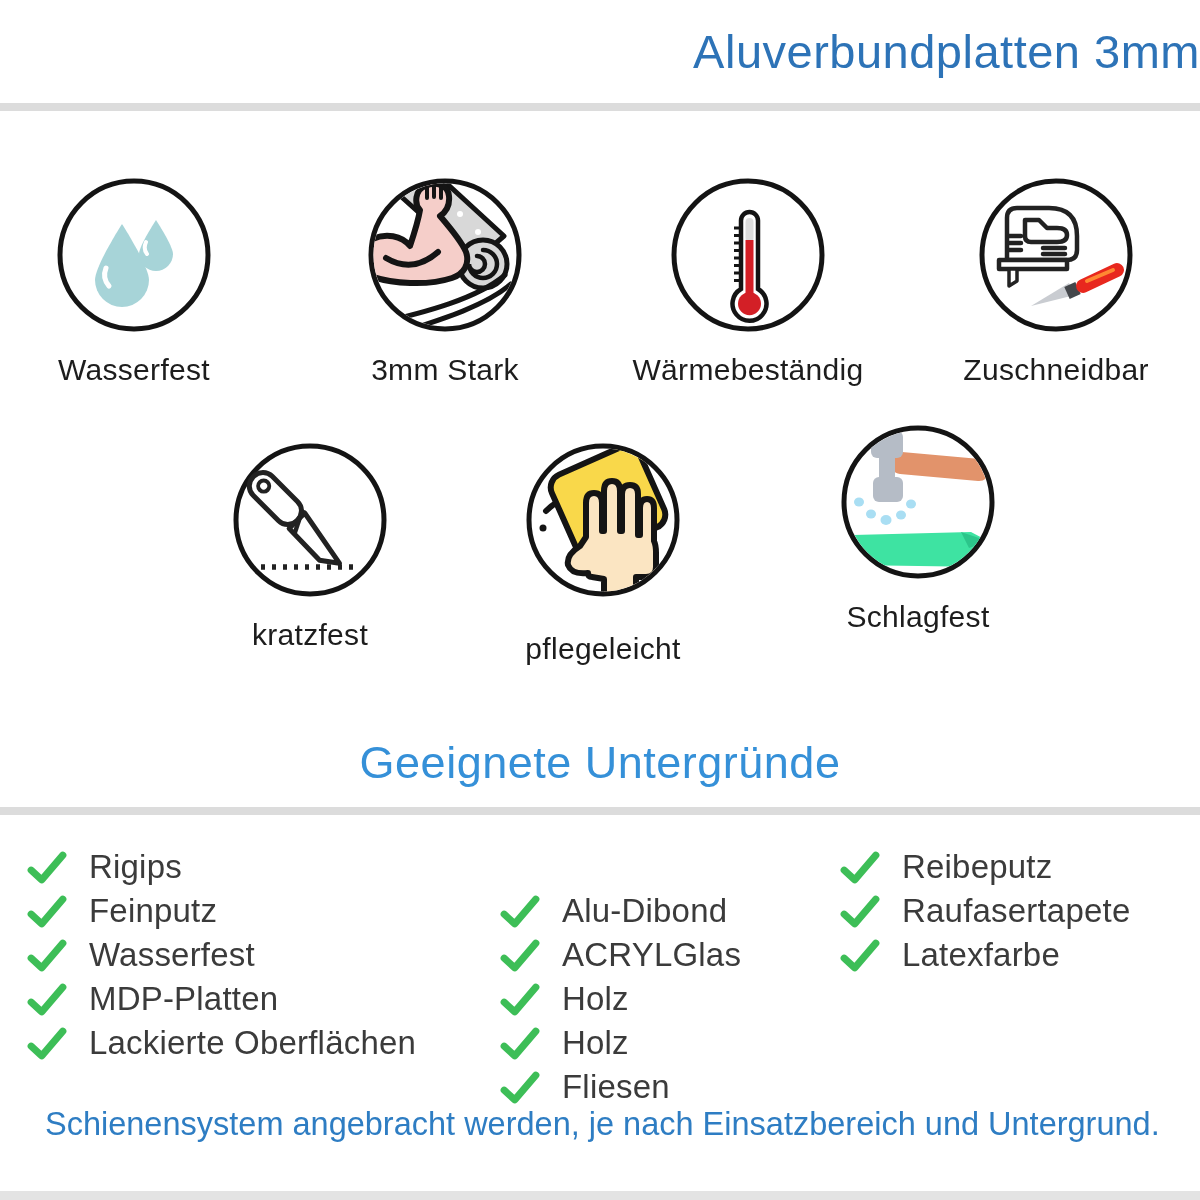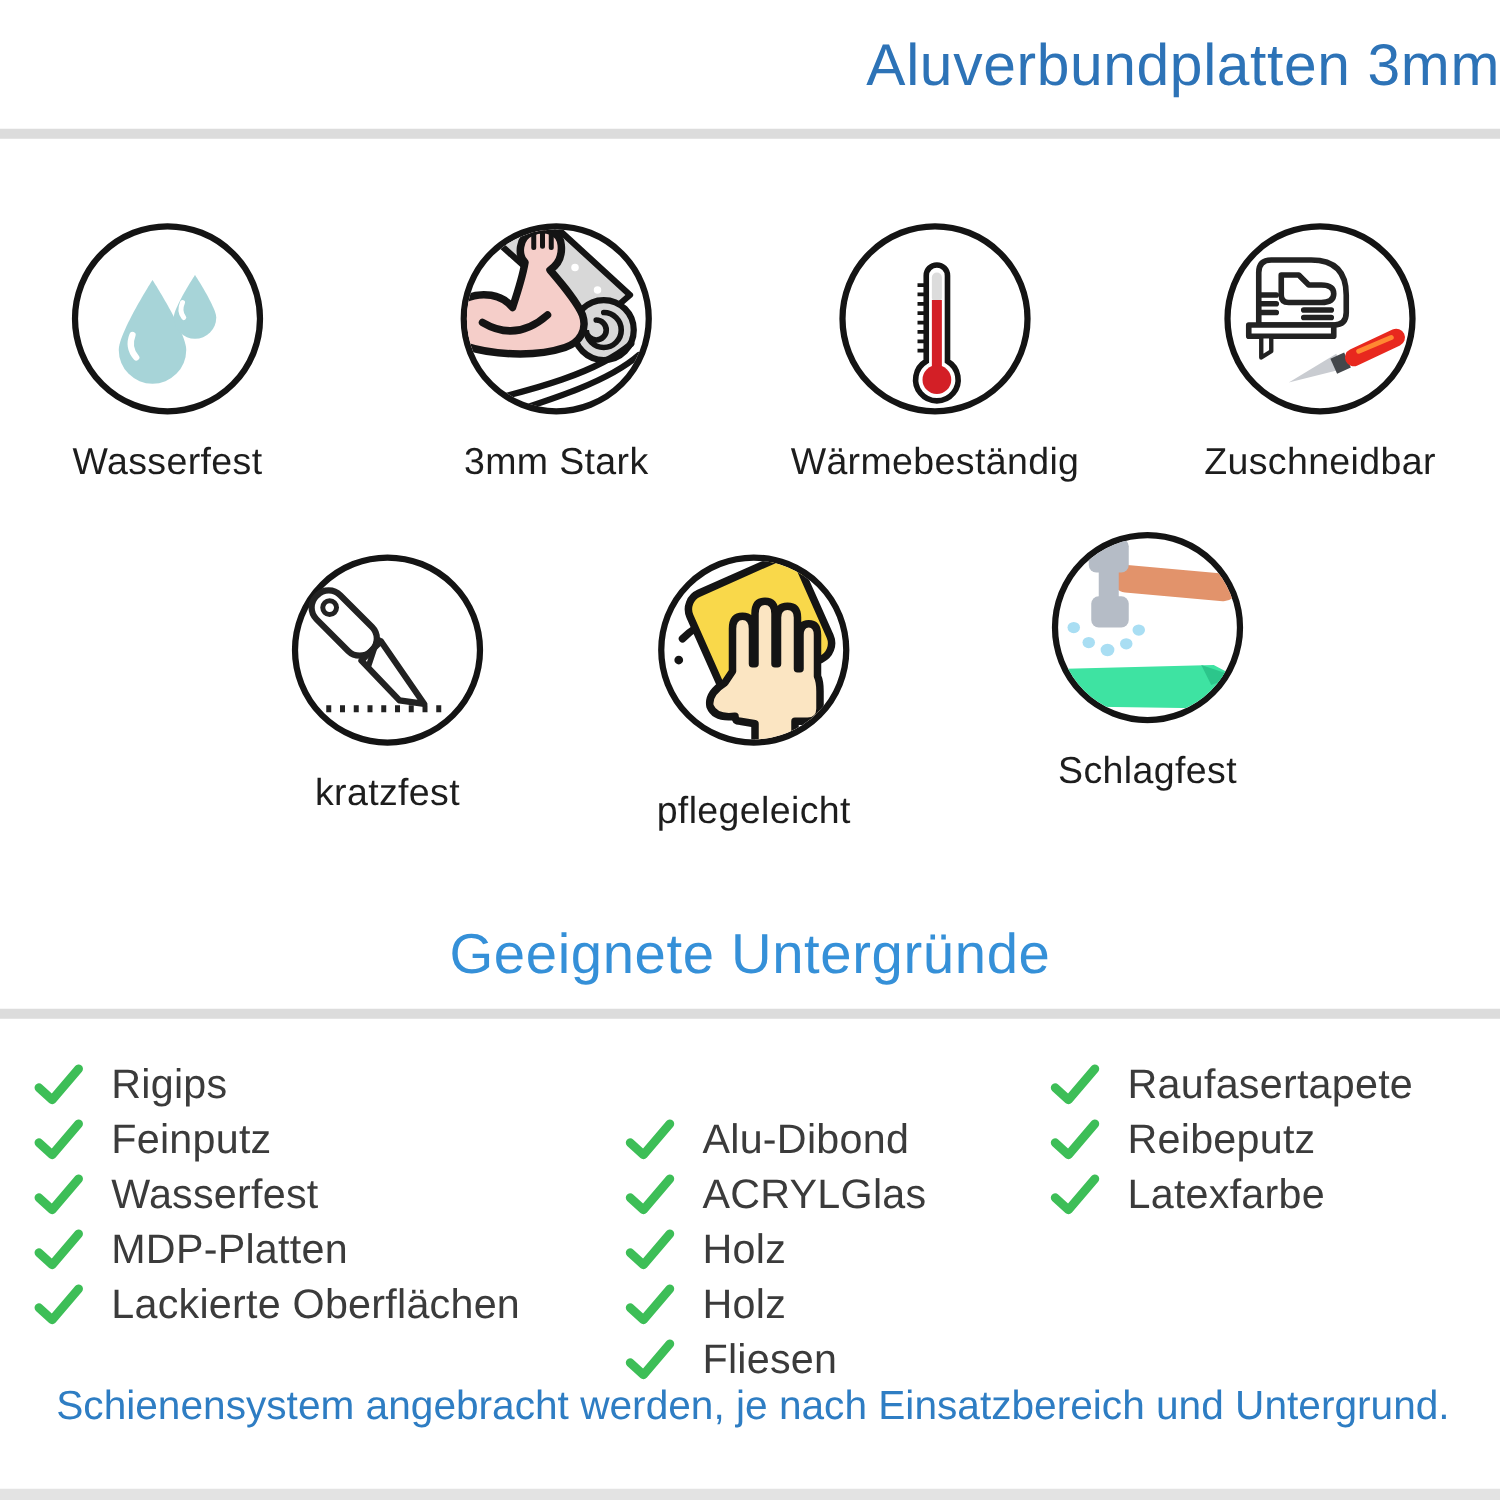--- a/index.html
+++ b/index.html
@@ -235,27 +235,27 @@
         </svg>
       <span class="txt">Fliesen</span>
       </div>
   </div>
 
   <div class="col col3">
     <div class="li">
       <svg class="check" viewBox="0 0 48 42">
           <path d="M6,24 L18,35 L42,7" fill="none" stroke="#3dbe57" stroke-width="8" stroke-linecap="round" stroke-linejoin="round"></path>
         </svg>
+      <span class="txt">Reibeputz</span>
+      </div>
+    <div class="li">
+      <svg class="check" viewBox="0 0 48 42">
+          <path d="M6,24 L18,35 L42,7" fill="none" stroke="#3dbe57" stroke-width="8" stroke-linecap="round" stroke-linejoin="round"></path>
+        </svg>
       <span class="txt">Raufasertapete</span>
-      </div>
-    <div class="li">
-      <svg class="check" viewBox="0 0 48 42">
-          <path d="M6,24 L18,35 L42,7" fill="none" stroke="#3dbe57" stroke-width="8" stroke-linecap="round" stroke-linejoin="round"></path>
-        </svg>
-      <span class="txt">Reibeputz</span>
       </div>
     <div class="li">
       <svg class="check" viewBox="0 0 48 42">
           <path d="M6,24 L18,35 L42,7" fill="none" stroke="#3dbe57" stroke-width="8" stroke-linecap="round" stroke-linejoin="round"></path>
         </svg>
       <span class="txt">Latexfarbe</span>
       </div>
   </div>
 
   <div class="footer">

